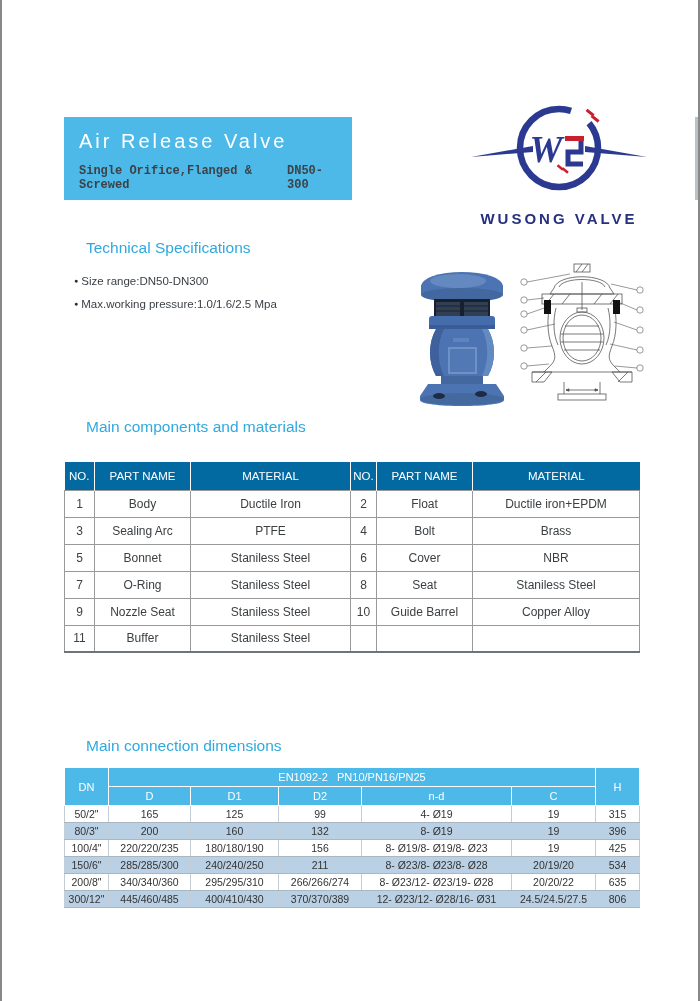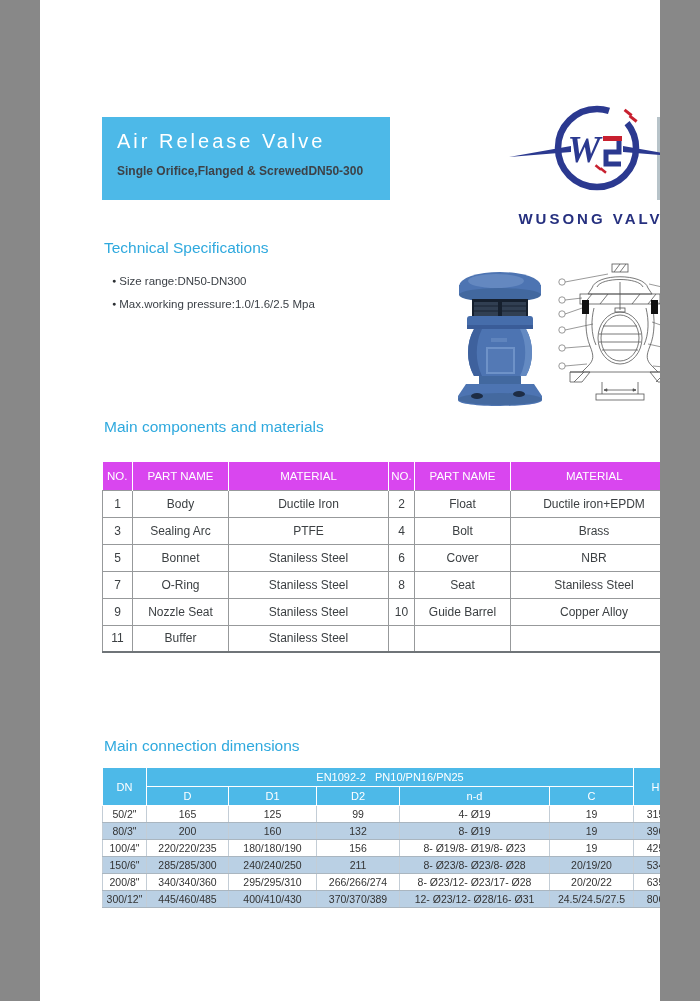--- a/index.html
+++ b/index.html
@@ -1,47 +1,47 @@
 <!DOCTYPE html>
 <html><head>
 <meta charset="utf-8">
 <style>
   * { margin:0; padding:0; box-sizing:border-box; }
   body { background:#888; font-family:"Liberation Sans", sans-serif; }
-  .page { position:relative; width:620px; height:1001px; background:#ffffff; margin:0 auto; overflow:hidden; }
+  .page { position:relative; width:696px; height:1001px; background:#ffffff; margin:0 auto; overflow:hidden; }
 
   
   .banner { position:absolute; left:62px; top:117px; width:288px; height:83px; background:#4db9e8; color:#fff; }
   .banner-title { margin:13px 0 0 15px; font-size:20px; letter-spacing:3px; font-weight:normal; color:#ffffff; }
-  .banner-sub { display:flex; justify-content:flex-start; margin:11px 13px 0 15px; font-size:12px; font-weight:bold; color:#3d4248; }
+  .banner-sub { display:flex; justify-content:flex-start; margin:11px 13px 0 15px; font-size:12px; font-weight:bold; color:#3d4248;font-family:Liberation Mono, monospace; }
   .edge-accent { position:absolute; right:0; top:117px; width:3px; height:83px; background:#b7c3c9; }
 
   
   .logo { position:absolute; left:467px; top:98px; width:180px; text-align:center; }
   .brand { margin-top:6px; color:#26307f; font-weight:bold; font-size:15px; letter-spacing:3px; }
 
   
-  .sec { position:absolute; left:64px; color:#2fa9de; font-size:15.5px; font-weight:normal; }
+  .sec { position:absolute; left:84px; color:#2fa9de; font-size:15.5px; font-weight:normal; }
 
   
   .bullets { position:absolute; left:72px; top:274px; width:340px; list-style:none; }
   .bullets li { font-size:11.5px; color:#3a3f45; margin-bottom:8.5px; line-height:13px; }
   .bullets li::before { content:"●"; font-size:7px; vertical-align:2px; margin-right:3px; color:#2b2f33; }
 
   
   .photo { position:absolute; left:406px; top:256px; }
   .drawing { position:absolute; left:512px; top:254px; }
 
   
   table { border-collapse:collapse; table-layout:fixed; position:absolute; left:62px; }
   th, td { text-align:center; vertical-align:middle; overflow:hidden; }
 
   
   .tbl-comp { top:462px; width:575px; border-bottom:2px solid #6f7478; }
-  .tbl-comp th { background:#d946ef; color:#fff; font-weight:normal; font-size:11.5px; height:28px; border-right:1px solid #fff; }
+  .tbl-comp th { background:#0369a1; color:#fff; font-weight:normal; font-size:11.5px; height:28px; border-right:1px solid #fff; }
   .tbl-comp th:last-child { border-right:none; }
   .tbl-comp td { height:27px; font-size:12px; color:#3c4043; border:1px solid #97999b; }
 
   
   .tbl-dim { top:767px; width:575px; }
   .tbl-dim th { background:#4db9e8; color:#fff; font-weight:normal; font-size:11px; height:19px; border:1px solid #fff; white-space:pre; }
   .tbl-dim td { height:17px; font-size:10.5px; color:#333; border-left:1px solid #c3cdd6; border-right:1px solid #c3cdd6; border-bottom:1px solid #aab6c0; }
   .tbl-dim tbody tr:nth-child(even) { background:#bad0e4; }
 </style>
 </head>
@@ -323,21 +323,21 @@
           <td>211</td>
           <td>8- Ø23/8- Ø23/8- Ø28</td>
           <td>20/19/20</td>
           <td>534</td>
         </tr>
         <tr>
           <td>200/8"</td>
           <td>340/340/360</td>
           <td>295/295/310</td>
           <td>266/266/274</td>
-          <td>8- Ø23/12- Ø23/17- Ø28</td>
+          <td>8- Ø23/12- Ø23/19- Ø28</td>
           <td>20/20/22</td>
           <td>635</td>
         </tr>
         <tr>
           <td>300/12"</td>
           <td>445/460/485</td>
           <td>400/410/430</td>
           <td>370/370/389</td>
           <td>12- Ø23/12- Ø28/16- Ø31</td>
           <td>24.5/24.5/27.5</td>

